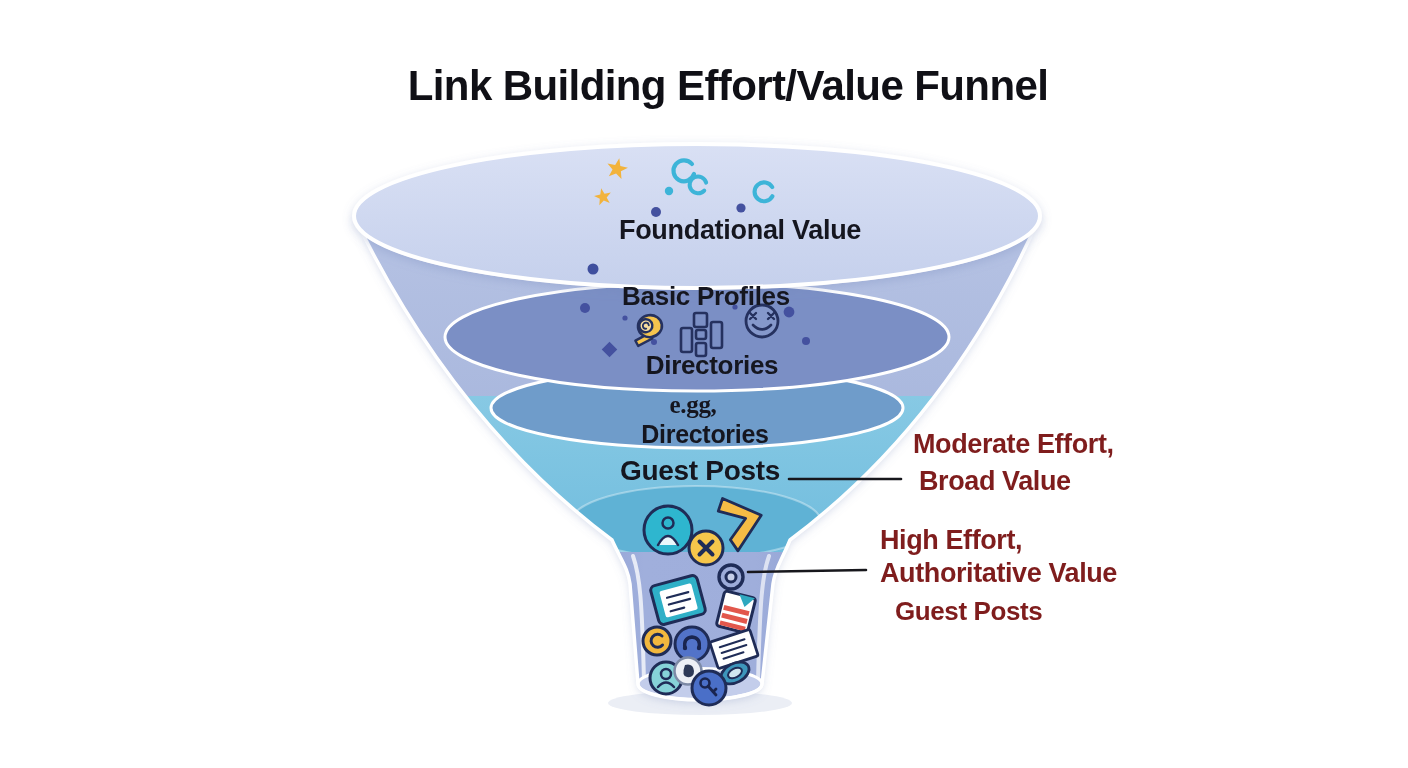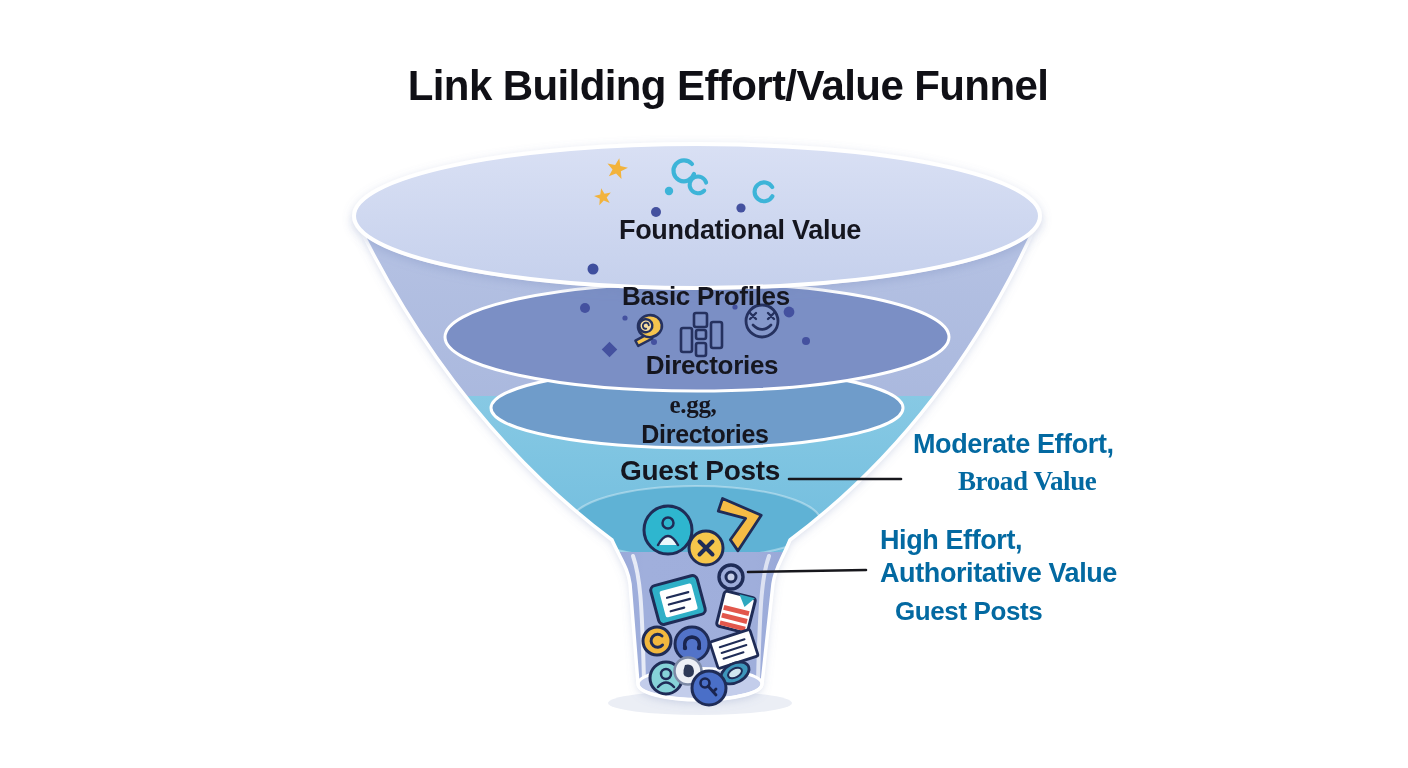--- a/index.html
+++ b/index.html
@@ -16,25 +16,25 @@
     position:absolute;transform:translateX(-50%);font-weight:700;
     color:#15161f;white-space:nowrap;letter-spacing:-0.3px;
   }
   .lbl-stage1v{left:740px;top:215px;font-size:27px;}
   .lbl-stage1i{left:706px;top:252px;font-size:26px;margin-top:29px;}
   .lbl-stage2 {left:712px;top:350px;font-size:26px;}
   .lbl-stage3a{left:693px;top:391px;font-size:25px;font-family:Liberation Serif, serif;}
   .lbl-stage3b{left:705px;top:420px;font-size:25px;}
   .lbl-stage4 {left:700px;top:455px;font-size:28px;}
   .co{
-    position:absolute;font-weight:700;color:#0369a1;
+    position:absolute;font-weight:700;color:#7f1d1d;
     white-space:nowrap;letter-spacing:-0.4px;font-size:27px;
   }
   .co-mod1{left:913px;top:429px;}
-  .co-mod2{left:958px;top:466px;font-family:Liberation Serif, serif;}
+  .co-mod2{left:919px;top:466px;}
   .co-high1{left:880px;top:525px;text-align:right;}
   .co-high2{left:880px;top:558px;}
   .co-high3{left:895px;top:596px;font-size:26px;}
 </style>
 </head>
 <body>
 
 <div class="canvas">
 
   <svg class="layer" width="1408" height="768" viewBox="0 0 1408 768">

